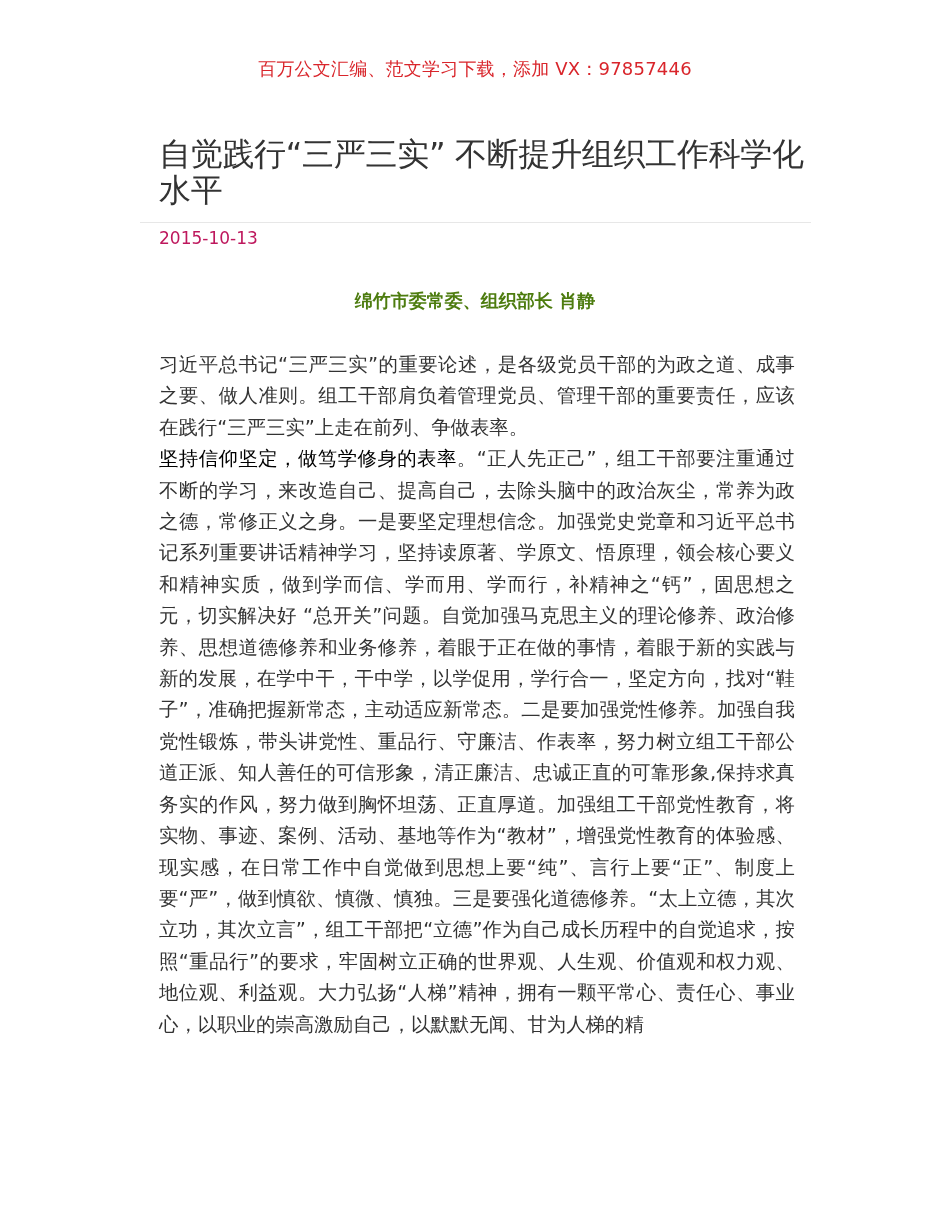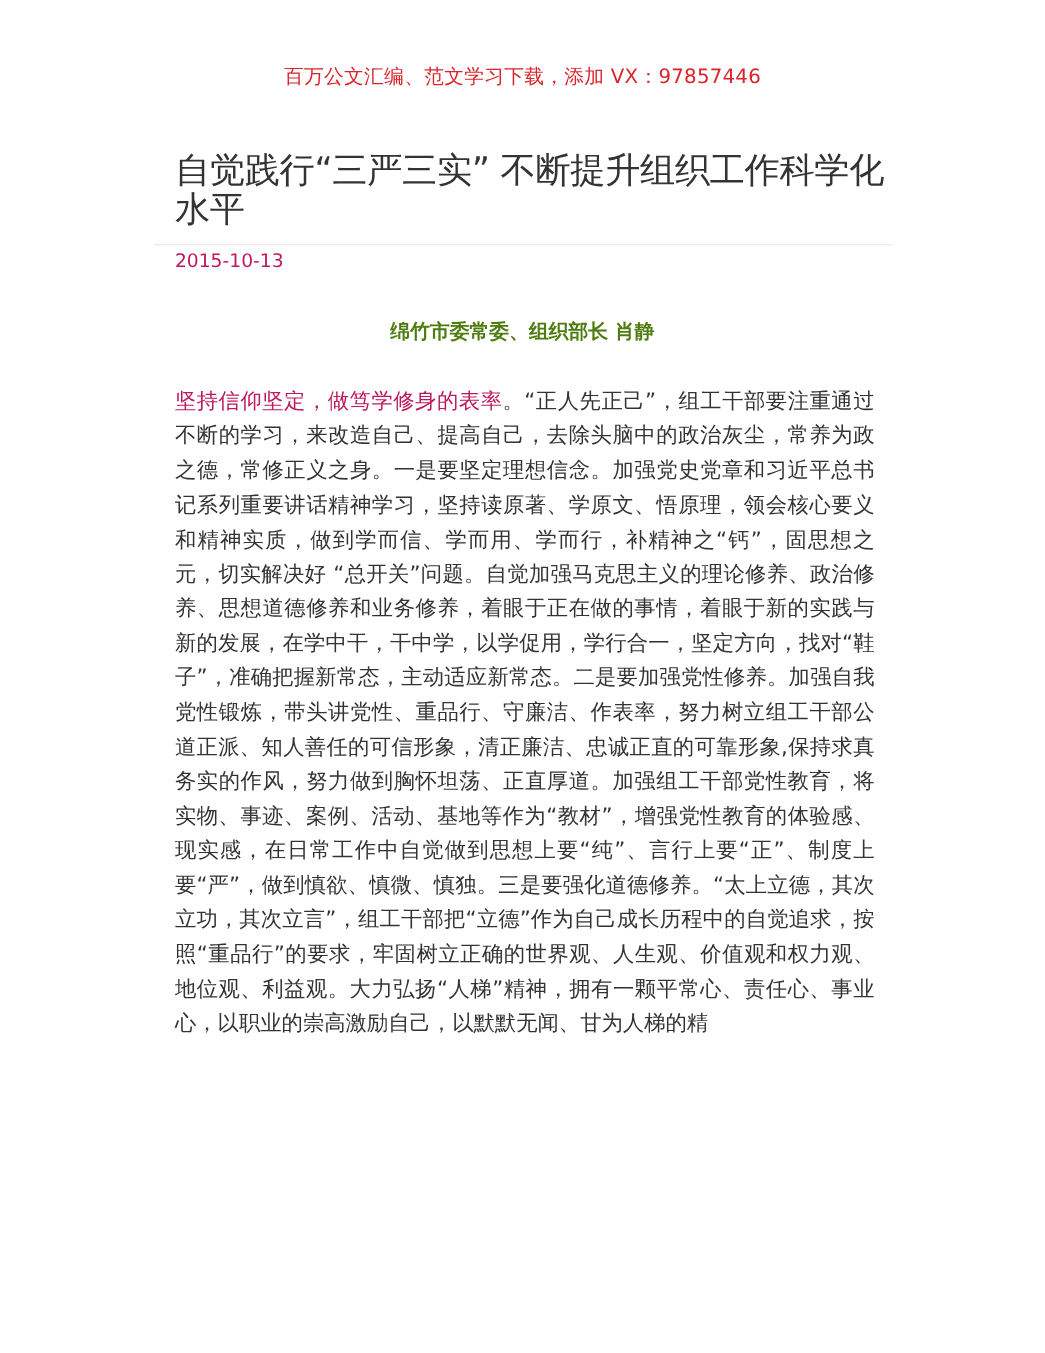--- a/index.html
+++ b/index.html
@@ -65,31 +65,32 @@
       width: 636px;
       font-size: 19.4px;
       line-height: 31.4px;
       color: #333333;
       text-align: justify;
     }
     .article-body p {
       margin: 0;
     }
     .highlight {
-      color: #be185d;
+      color: #000000;
     }
   </style>
 </head>
 <body>
 
 <div class="banner">百万公文汇编、范文学习下载，添加 VX：97857446</div>
 
 <div class="article-header">
   <h1 class="article-title">自觉践行“三严三实” 不断提升组织工作科学化水平</h1>
 </div>
 
 <div class="article-date">2015-10-13</div>
 
 <div class="byline">绵竹市委常委、组织部长 肖静</div>
 
 <div class="article-body">
+  <p>习近平总书记“三严三实”的重要论述，是各级党员干部的为政之道、成事之要、做人准则。组工干部肩负着管理党员、管理干部的重要责任，应该在践行“三严三实”上走在前列、争做表率。</p>
   <p><span class="highlight">坚持信仰坚定，做笃学修身的表率</span><span>。“正人先正己”，组工干部要注重通过不断的学习，来改造自己、提高自己，去除头脑中的政治灰尘，常养为政之德，常修正义之身。一是要坚定理想信念。加强党史党章和习近平总书记系列重要讲话精神学习，坚持读原著、学原文、悟原理，领会核心要义和精神实质，做到学而信、学而用、学而行，补精神之“钙”，固思想之元，切实解决好 “总开关”问题。自觉加强马克思主义的理论修养、政治修养、思想道德修养和业务修养，着眼于正在做的事情，着眼于新的实践与新的发展，在学中干，干中学，以学促用，学行合一，坚定方向，找对“鞋子”，准确把握新常态，主动适应新常态。二是要加强党性修养。加强自我党性锻炼，带头讲党性、重品行、守廉洁、作表率，努力树立组工干部公道正派、知人善任的可信形象，清正廉洁、忠诚正直的可靠形象,保持求真务实的作风，努力做到胸怀坦荡、正直厚道。加强组工干部党性教育，将实物、事迹、案例、活动、基地等作为“教材”，增强党性教育的体验感、现实感，在日常工作中自觉做到思想上要“纯”、言行上要“正”、制度上要“严”，做到慎欲、慎微、慎独。三是要强化道德修养。“太上立德，其次立功，其次立言”，组工干部把“立德”作为自己成长历程中的自觉追求，按照“重品行”的要求，牢固树立正确的世界观、人生观、价值观和权力观、地位观、利益观。大力弘扬“人梯”精神，拥有一颗平常心、责任心、事业心，以职业的崇高激励自己，以默默无闻、甘为人梯的精</span></p>
 </div>
 
 </body></html>

